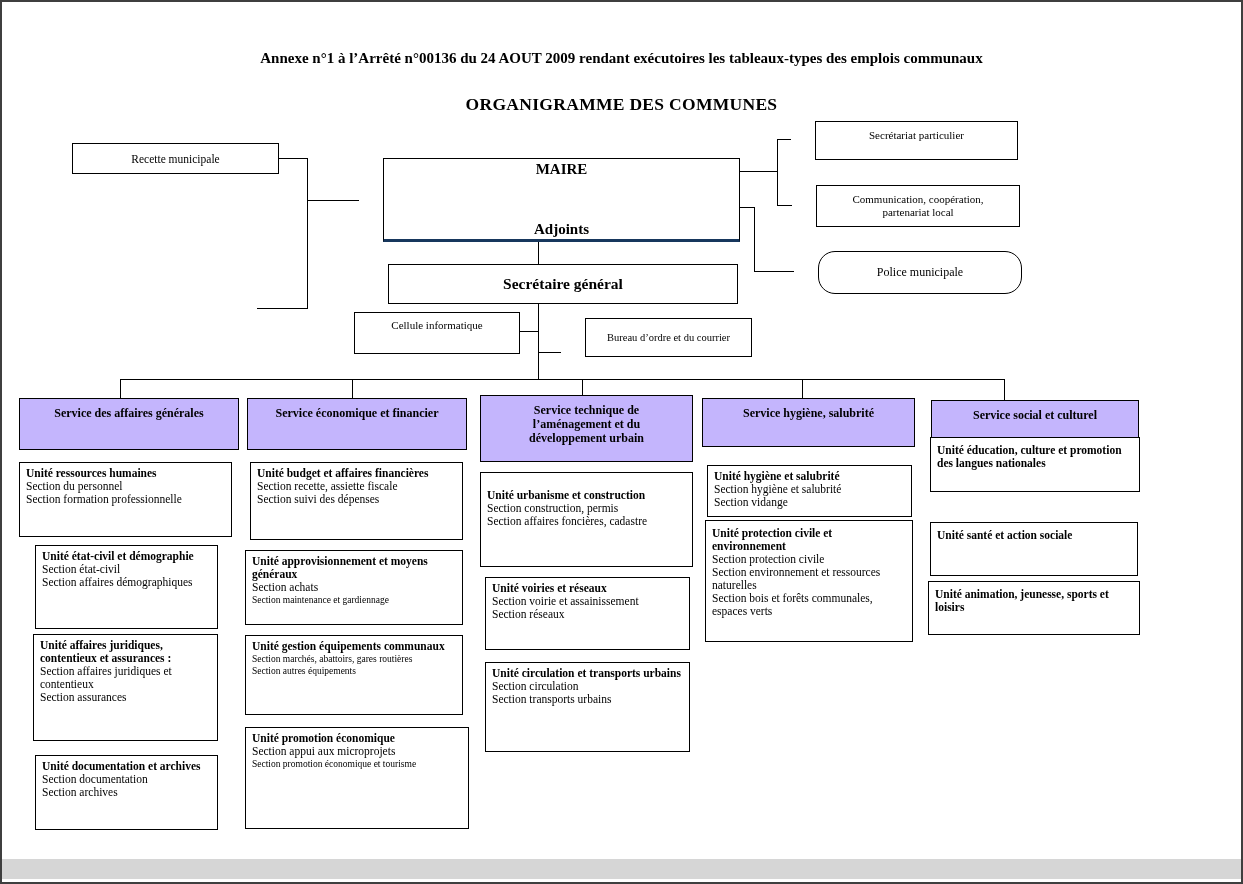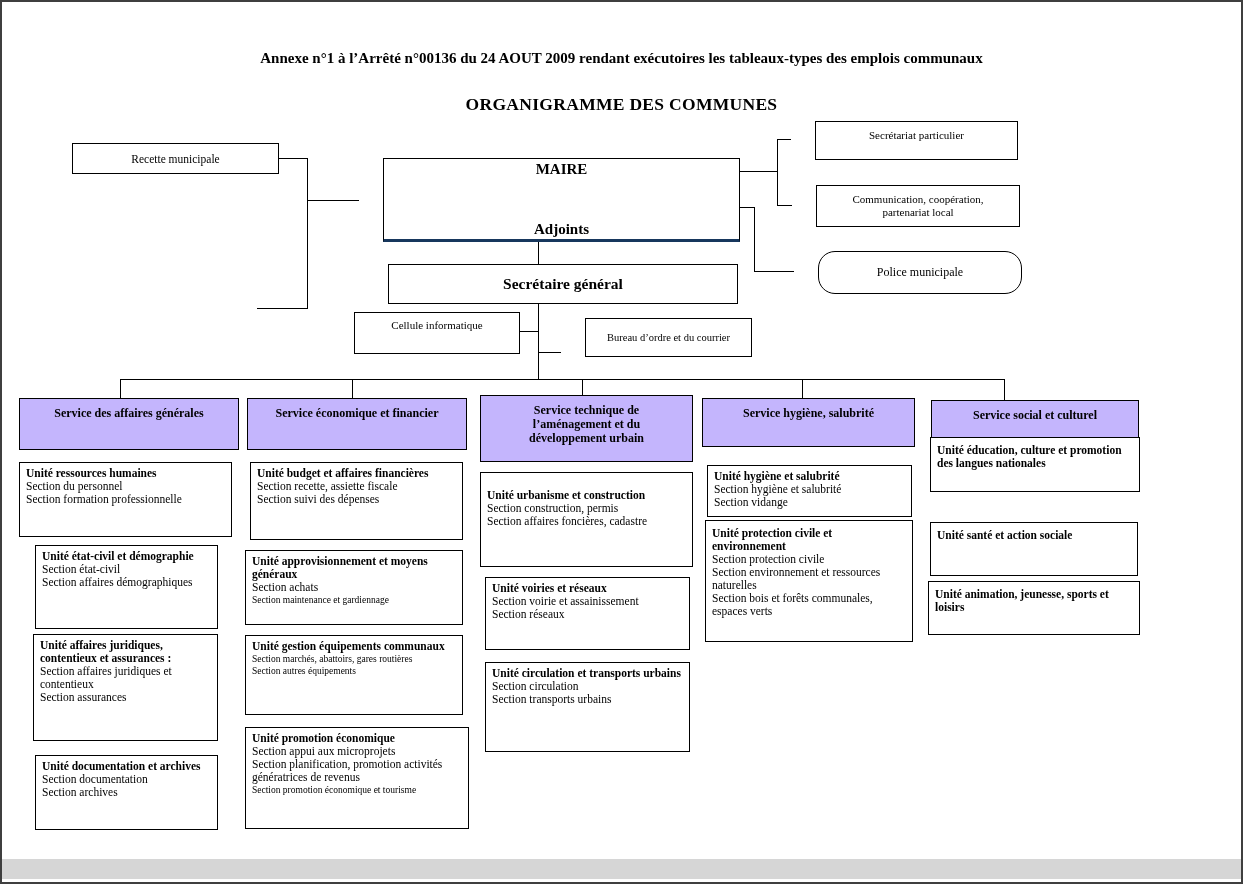--- a/index.html
+++ b/index.html
@@ -156,21 +156,20 @@
     <div class="us sm">Section maintenance et gardiennage</div>
   </div>
   <div class="ubox" style="left:243px;top:633px;width:218px;height:80px">
     <div class="ut">Unité gestion équipements communaux</div>
     <div class="us sm">Section marchés, abattoirs, gares routières</div>
     <div class="us sm">Section autres équipements</div>
   </div>
   <div class="ubox" style="left:243px;top:725px;width:224px;height:102px">
     <div class="ut">Unité promotion économique</div>
     <div class="us">Section appui aux microprojets</div>
-    <div class="us">Section planification, promotion activités génératrices de revenus</div>
     <div class="us sm">Section promotion économique et tourisme</div>
   </div>
 
   <div class="ubox" style="left:478px;top:470px;width:213px;height:95px;padding-top:16px">
     <div class="ut">Unité urbanisme et construction</div>
     <div class="us">Section construction, permis</div>
     <div class="us">Section affaires foncières, cadastre</div>
   </div>
   <div class="ubox" style="left:483px;top:575px;width:205px;height:73px">
     <div class="ut">Unité voiries et réseaux</div>

